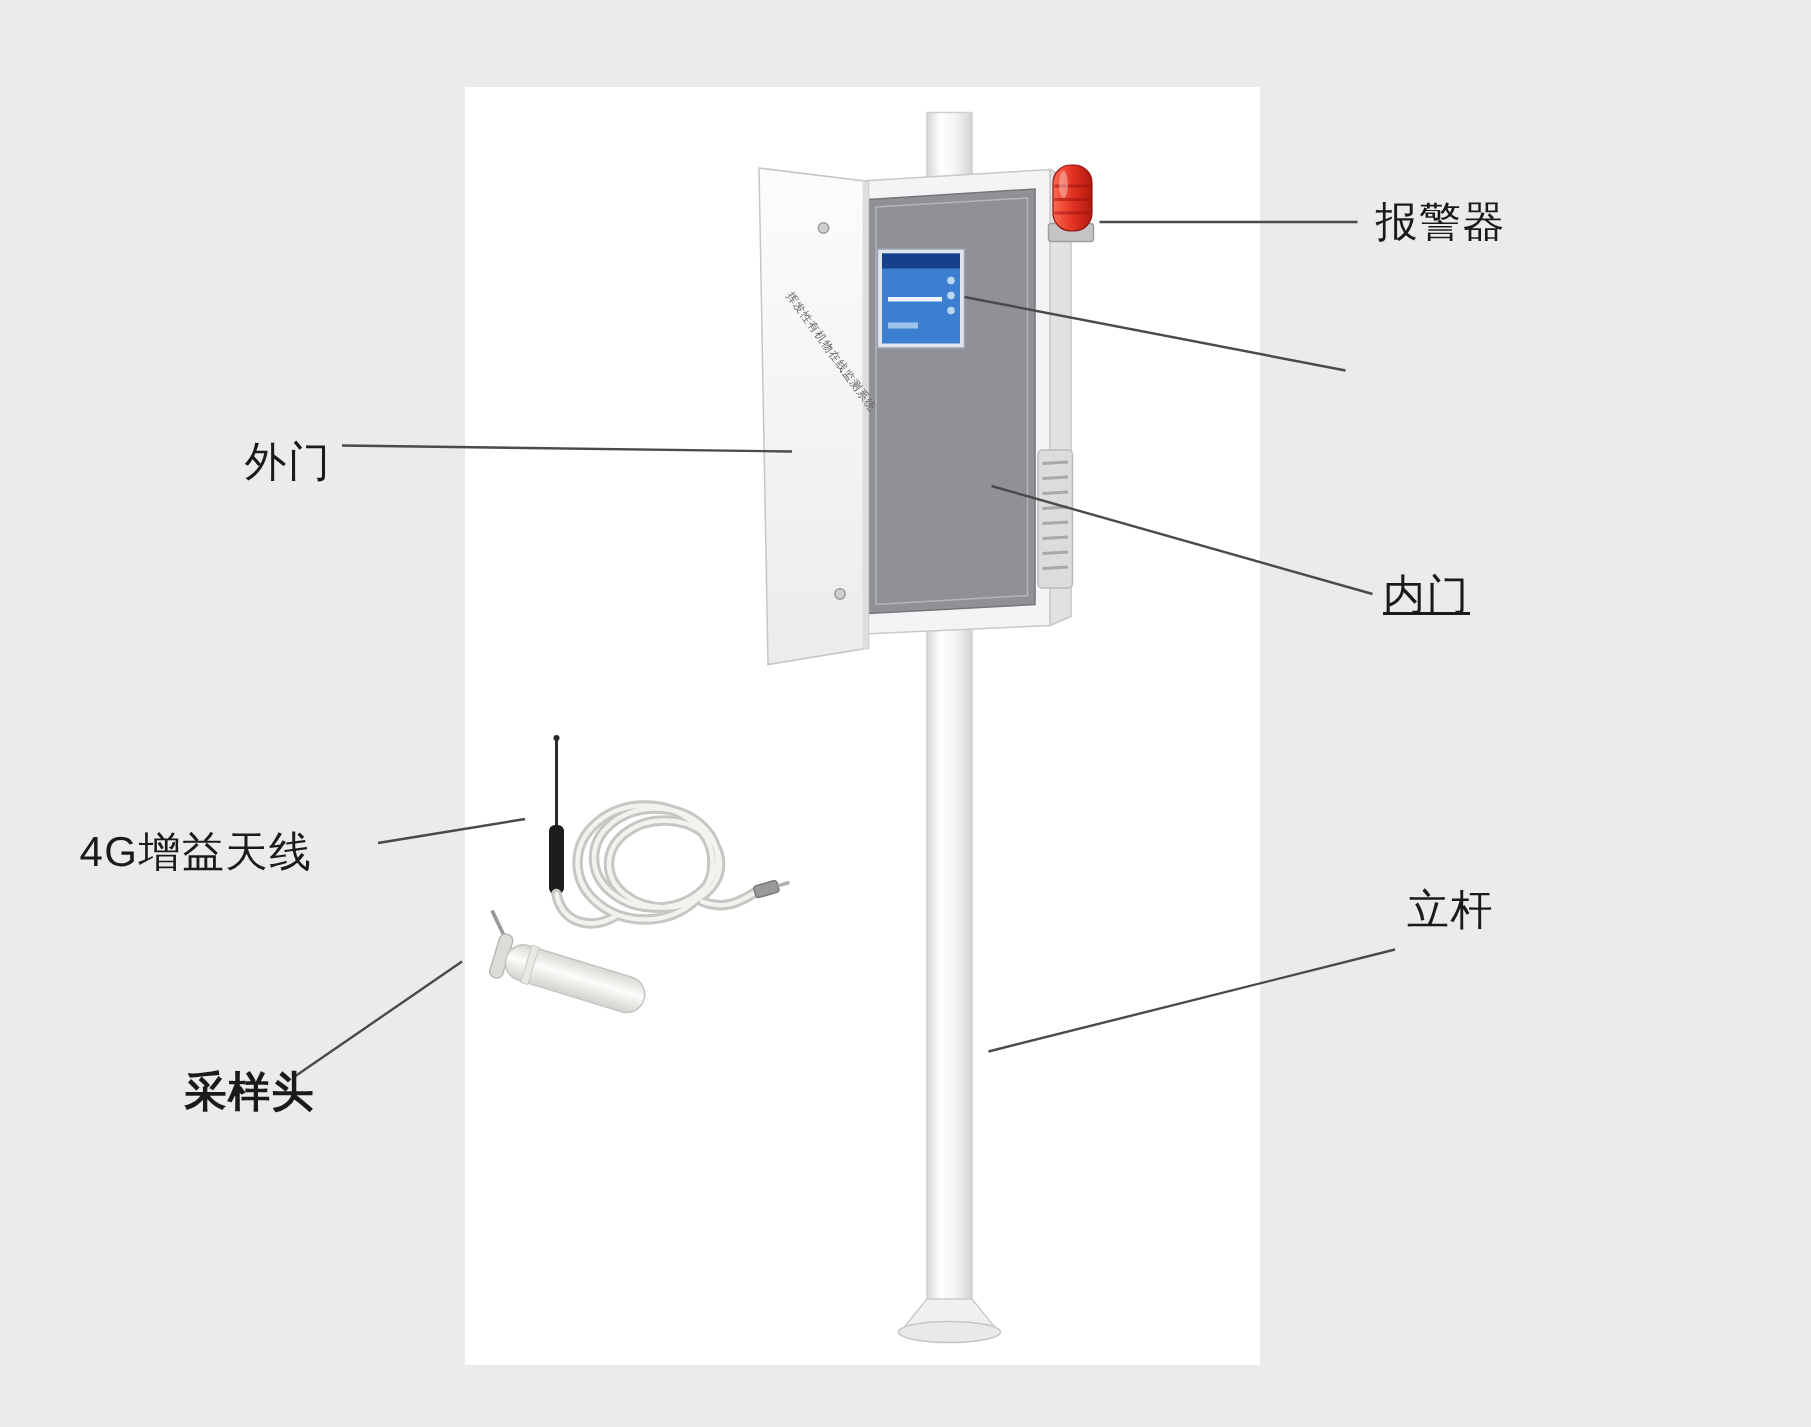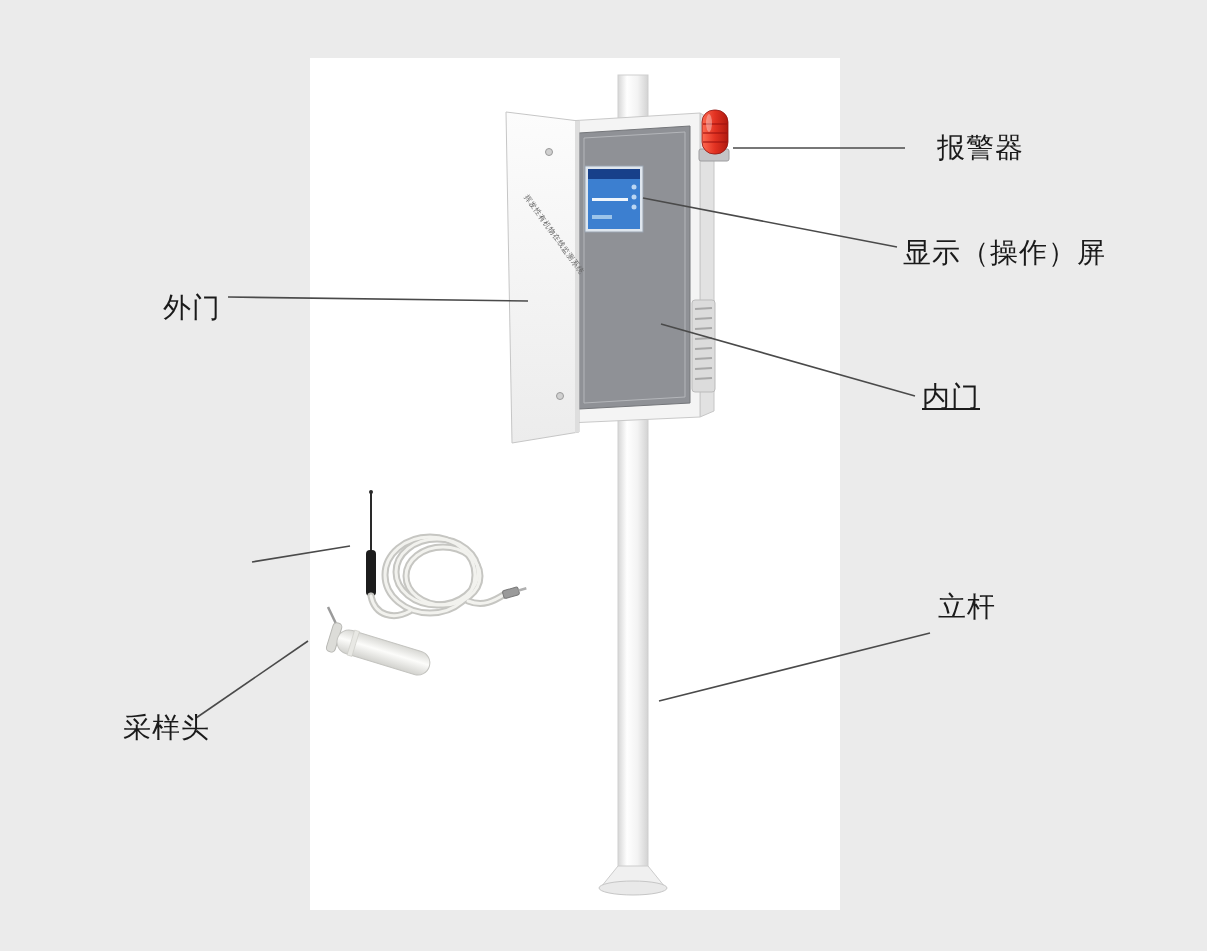--- a/index.html
+++ b/index.html
@@ -148,20 +148,20 @@
       <line x1="733" y1="148" x2="905" y2="148"></line>
       <line x1="643" y1="198" x2="897" y2="247"></line>
       <line x1="228" y1="297" x2="528" y2="301"></line>
       <line x1="661" y1="324" x2="915" y2="396"></line>
       <line x1="252" y1="562" x2="350" y2="546"></line>
       <line x1="196" y1="718" x2="308" y2="641"></line>
       <line x1="659" y1="701" x2="930" y2="633"></line>
     </g>
   </svg>
 
-  <div class="label" style="left:937px; top:133px;">报警器</div>
-  <div class="label" style="left:903px; top:238px;">显示（操作）屏</div>
+  <div class="label" style="left:917px; top:133px;">报警器</div>
   <div class="label" style="left:163px; top:293px;">外门</div>
   <div class="label" style="left:922px; top:382px;text-decoration:underline;">内门</div>
-  <div class="label" style="left:123px; top:713px;">采样头</div>
+  <div class="label" style="left:53px; top:553px;">4G增益天线</div>
+  <div class="label" style="left:123px; top:713px;font-weight:bold;">采样头</div>
   <div class="label" style="left:938px; top:592px;">立杆</div>
 
 </div>
 
 </body></html>

